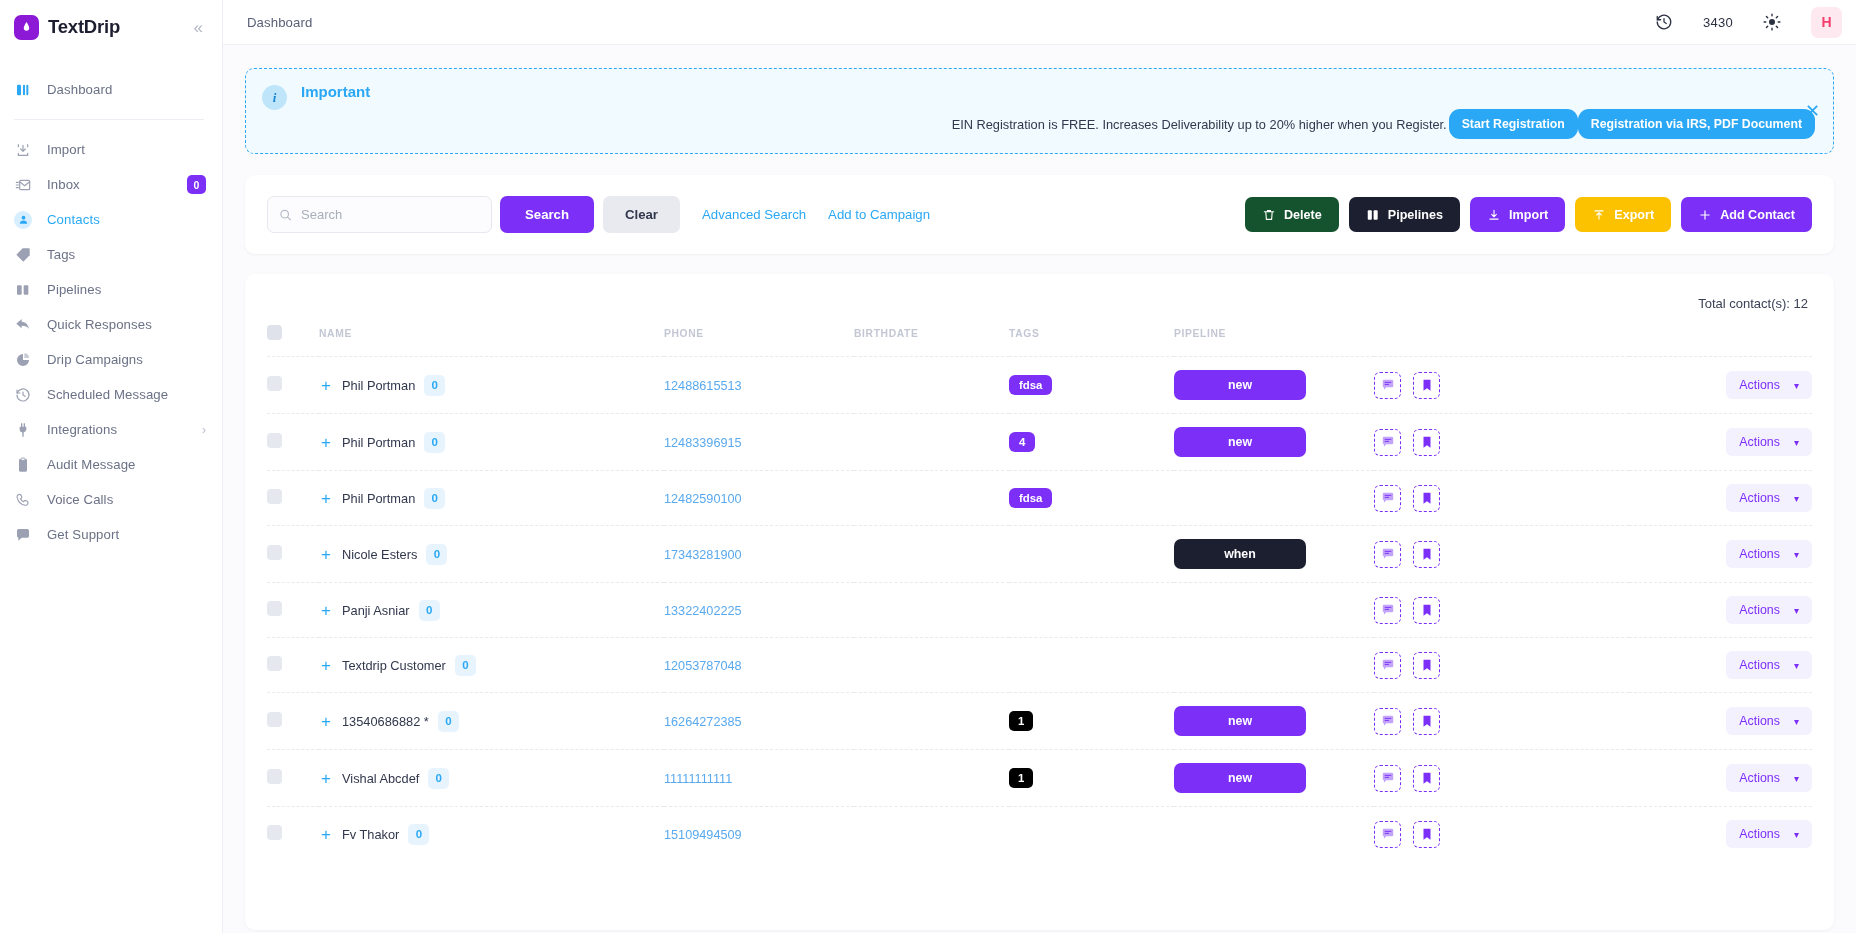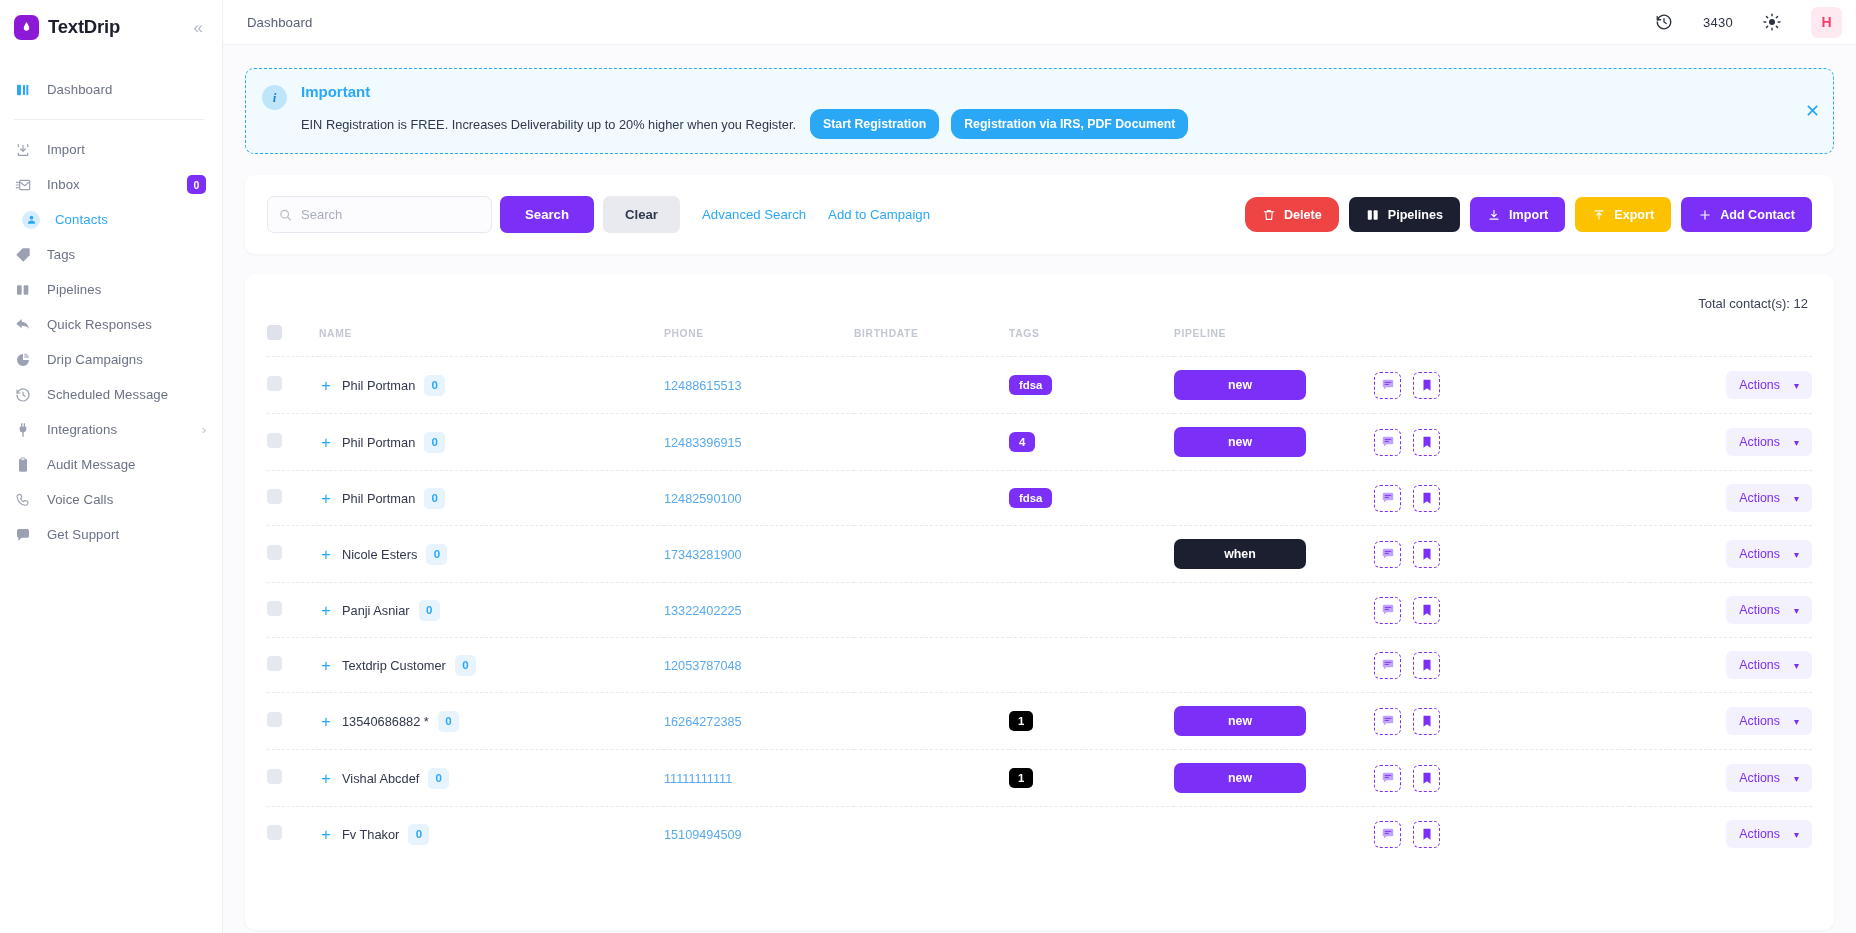--- a/index.html
+++ b/index.html
@@ -45,21 +45,21 @@
     font-size: 13.2px; color: #6b7186; cursor: pointer;
     position: relative;
   }
   .nav-item .nav-ico {
     width: 18px; height: 18px; flex: 0 0 18px;
     display: flex; align-items: center; justify-content: center;
     color: #9ba1b2;
   }
   .nav-item .nav-ico svg { width: 16px; height: 16px; display: block; }
   .nav-item .nav-label { flex: 1; white-space: nowrap; letter-spacing: .1px;}
-  .nav-item.active { color: #2ba8f5; margin-left: 8px; }
+  .nav-item.active { color: #2ba8f5; }
   .nav-item.active .nav-ico { color: #2ba8f5; }
   .nav-item.active .nav-ico-bg {
     background: #d6eeff; border-radius: 50%;
     width: 18px; height: 18px; display:flex; align-items:center; justify-content:center;
   }
   .nav-item.dash .nav-ico { color: #2ba8f5; }
   .nav-badge {
     background: #7b2ff7; color: #fff; font-size: 10.5px; font-weight: bold;
     border-radius: 5px; min-width: 19px; height: 19px;
     display: flex; align-items: center; justify-content: center;
@@ -113,21 +113,21 @@
     background: #bfe5fb; color: #1d85d0;
     display:flex; align-items:center; justify-content:center;
     font-size: 13px; font-style: italic; font-weight: bold;
     flex: 0 0 25px; margin-top: 2px;
     font-family: "Liberation Serif", serif;
   }
   .banner-body { flex: 1; }
   .banner-title {
     font-size: 15px; font-weight: bold; color: #2ba8f5; margin-bottom: 9px;
   }
-  .banner-line { display: flex; align-items: center; gap: 12px; flex-wrap: wrap; }
+  .banner-line { display: flex; align-items: center; gap: 0; flex-wrap: wrap; justify-content: flex-end; }
   .banner-text { font-size: 12.8px; color: #31384d; margin-right: 2px; }
   .btn-sky {
     background: #2ba8f5; color: #fff; border: none; border-radius: 11px;
     font-size: 12.3px; font-weight: bold; padding: 8px 13px;
     cursor: pointer; font-family: inherit; white-space: nowrap;
   }
   .banner-close {
     position: absolute; right: 13px; top: 50%; transform: translateY(-50%);
     color: #2ba8f5; font-size: 18px; cursor: pointer; line-height: 1;
     font-weight: 300;
@@ -173,21 +173,21 @@
   }
   .toolbar-spacer { flex: 1; }
   .act-btn {
     height: 35px; border: none; border-radius: 7px;
     font-size: 12.6px; font-weight: bold; color: #fff;
     display: inline-flex; align-items: center; gap: 8px;
     padding: 0 17px; cursor: pointer; font-family: inherit;
     margin-left: 10px; white-space: nowrap;
   }
   .act-btn svg { width: 14px; height: 14px; display: block; }
-  .b-delete { background: #ef4444; border-radius: 12px; }
+  .b-delete { background: #14532d; }
   .b-pipelines { background: #1b1f2f; }
   .b-import { background: #7b2ff7; }
   .b-export { background: #fcc200; }
   .b-add { background: #7b2ff7; }
 
   
   .table-card {
     background: #fff; border-radius: 10px; margin-top: 20px;
     padding: 16px 22px 0 22px;
     box-shadow: 0 1px 3px rgba(30,35,60,.05);

